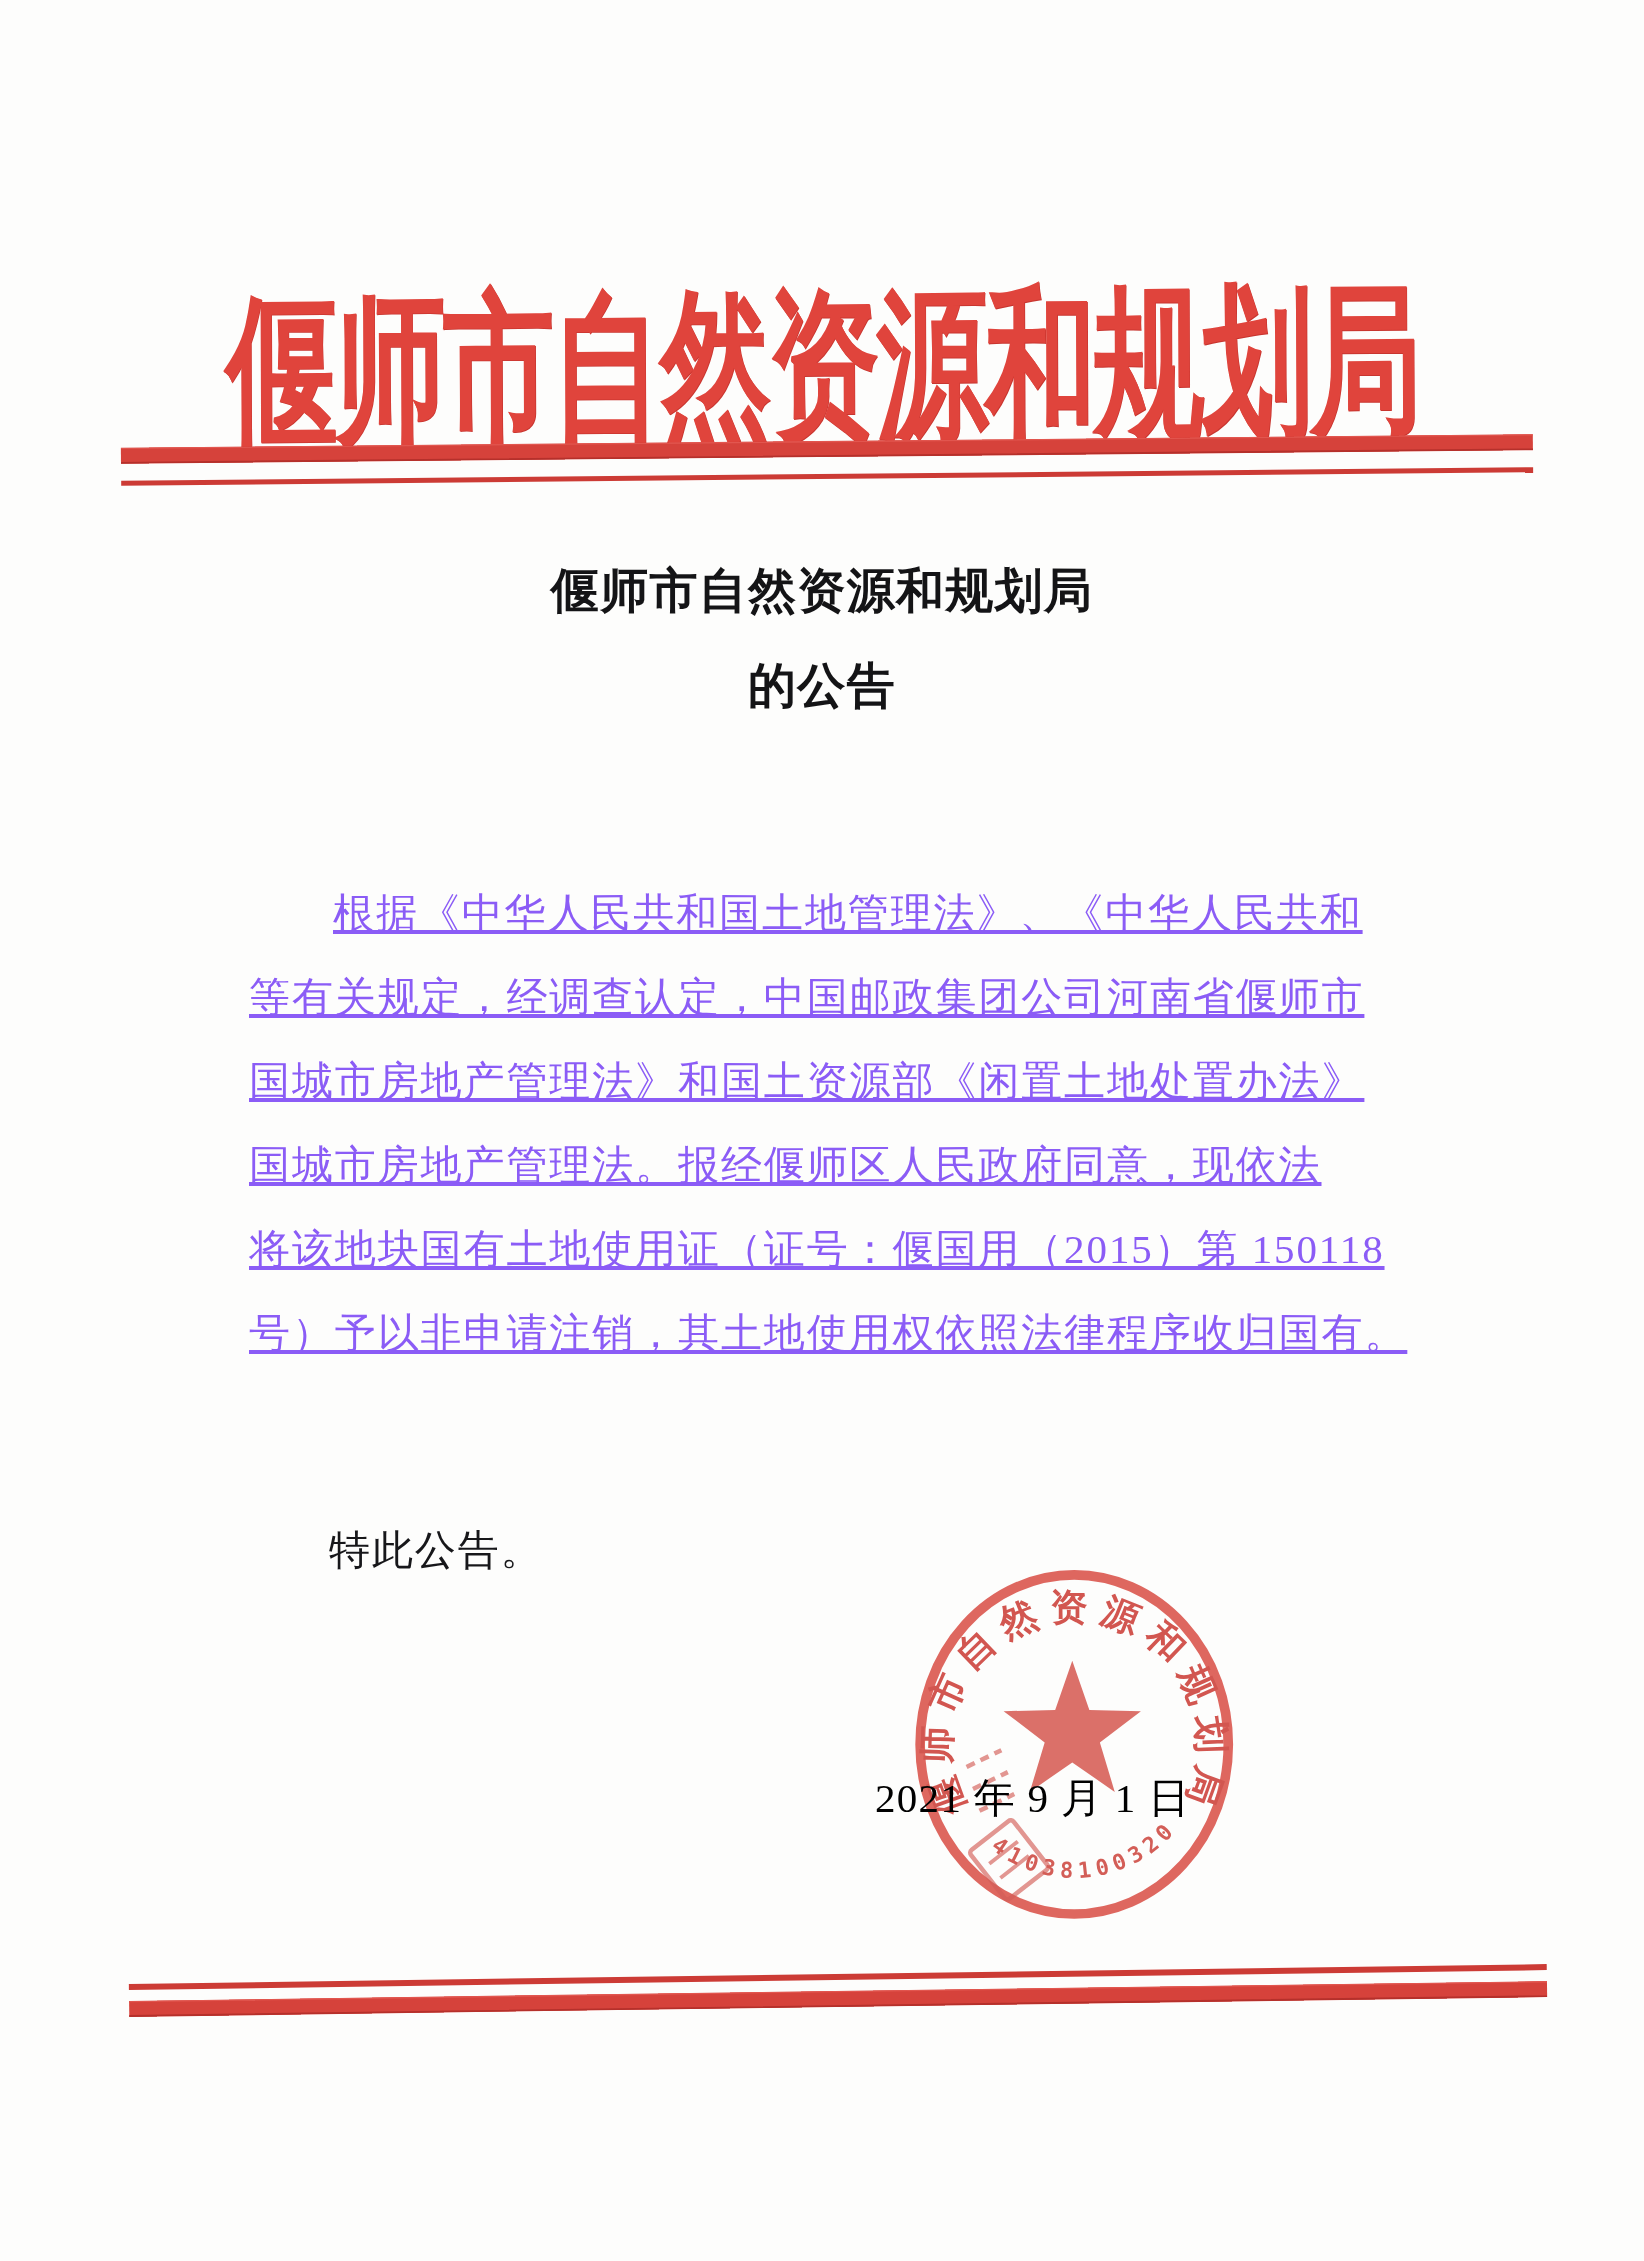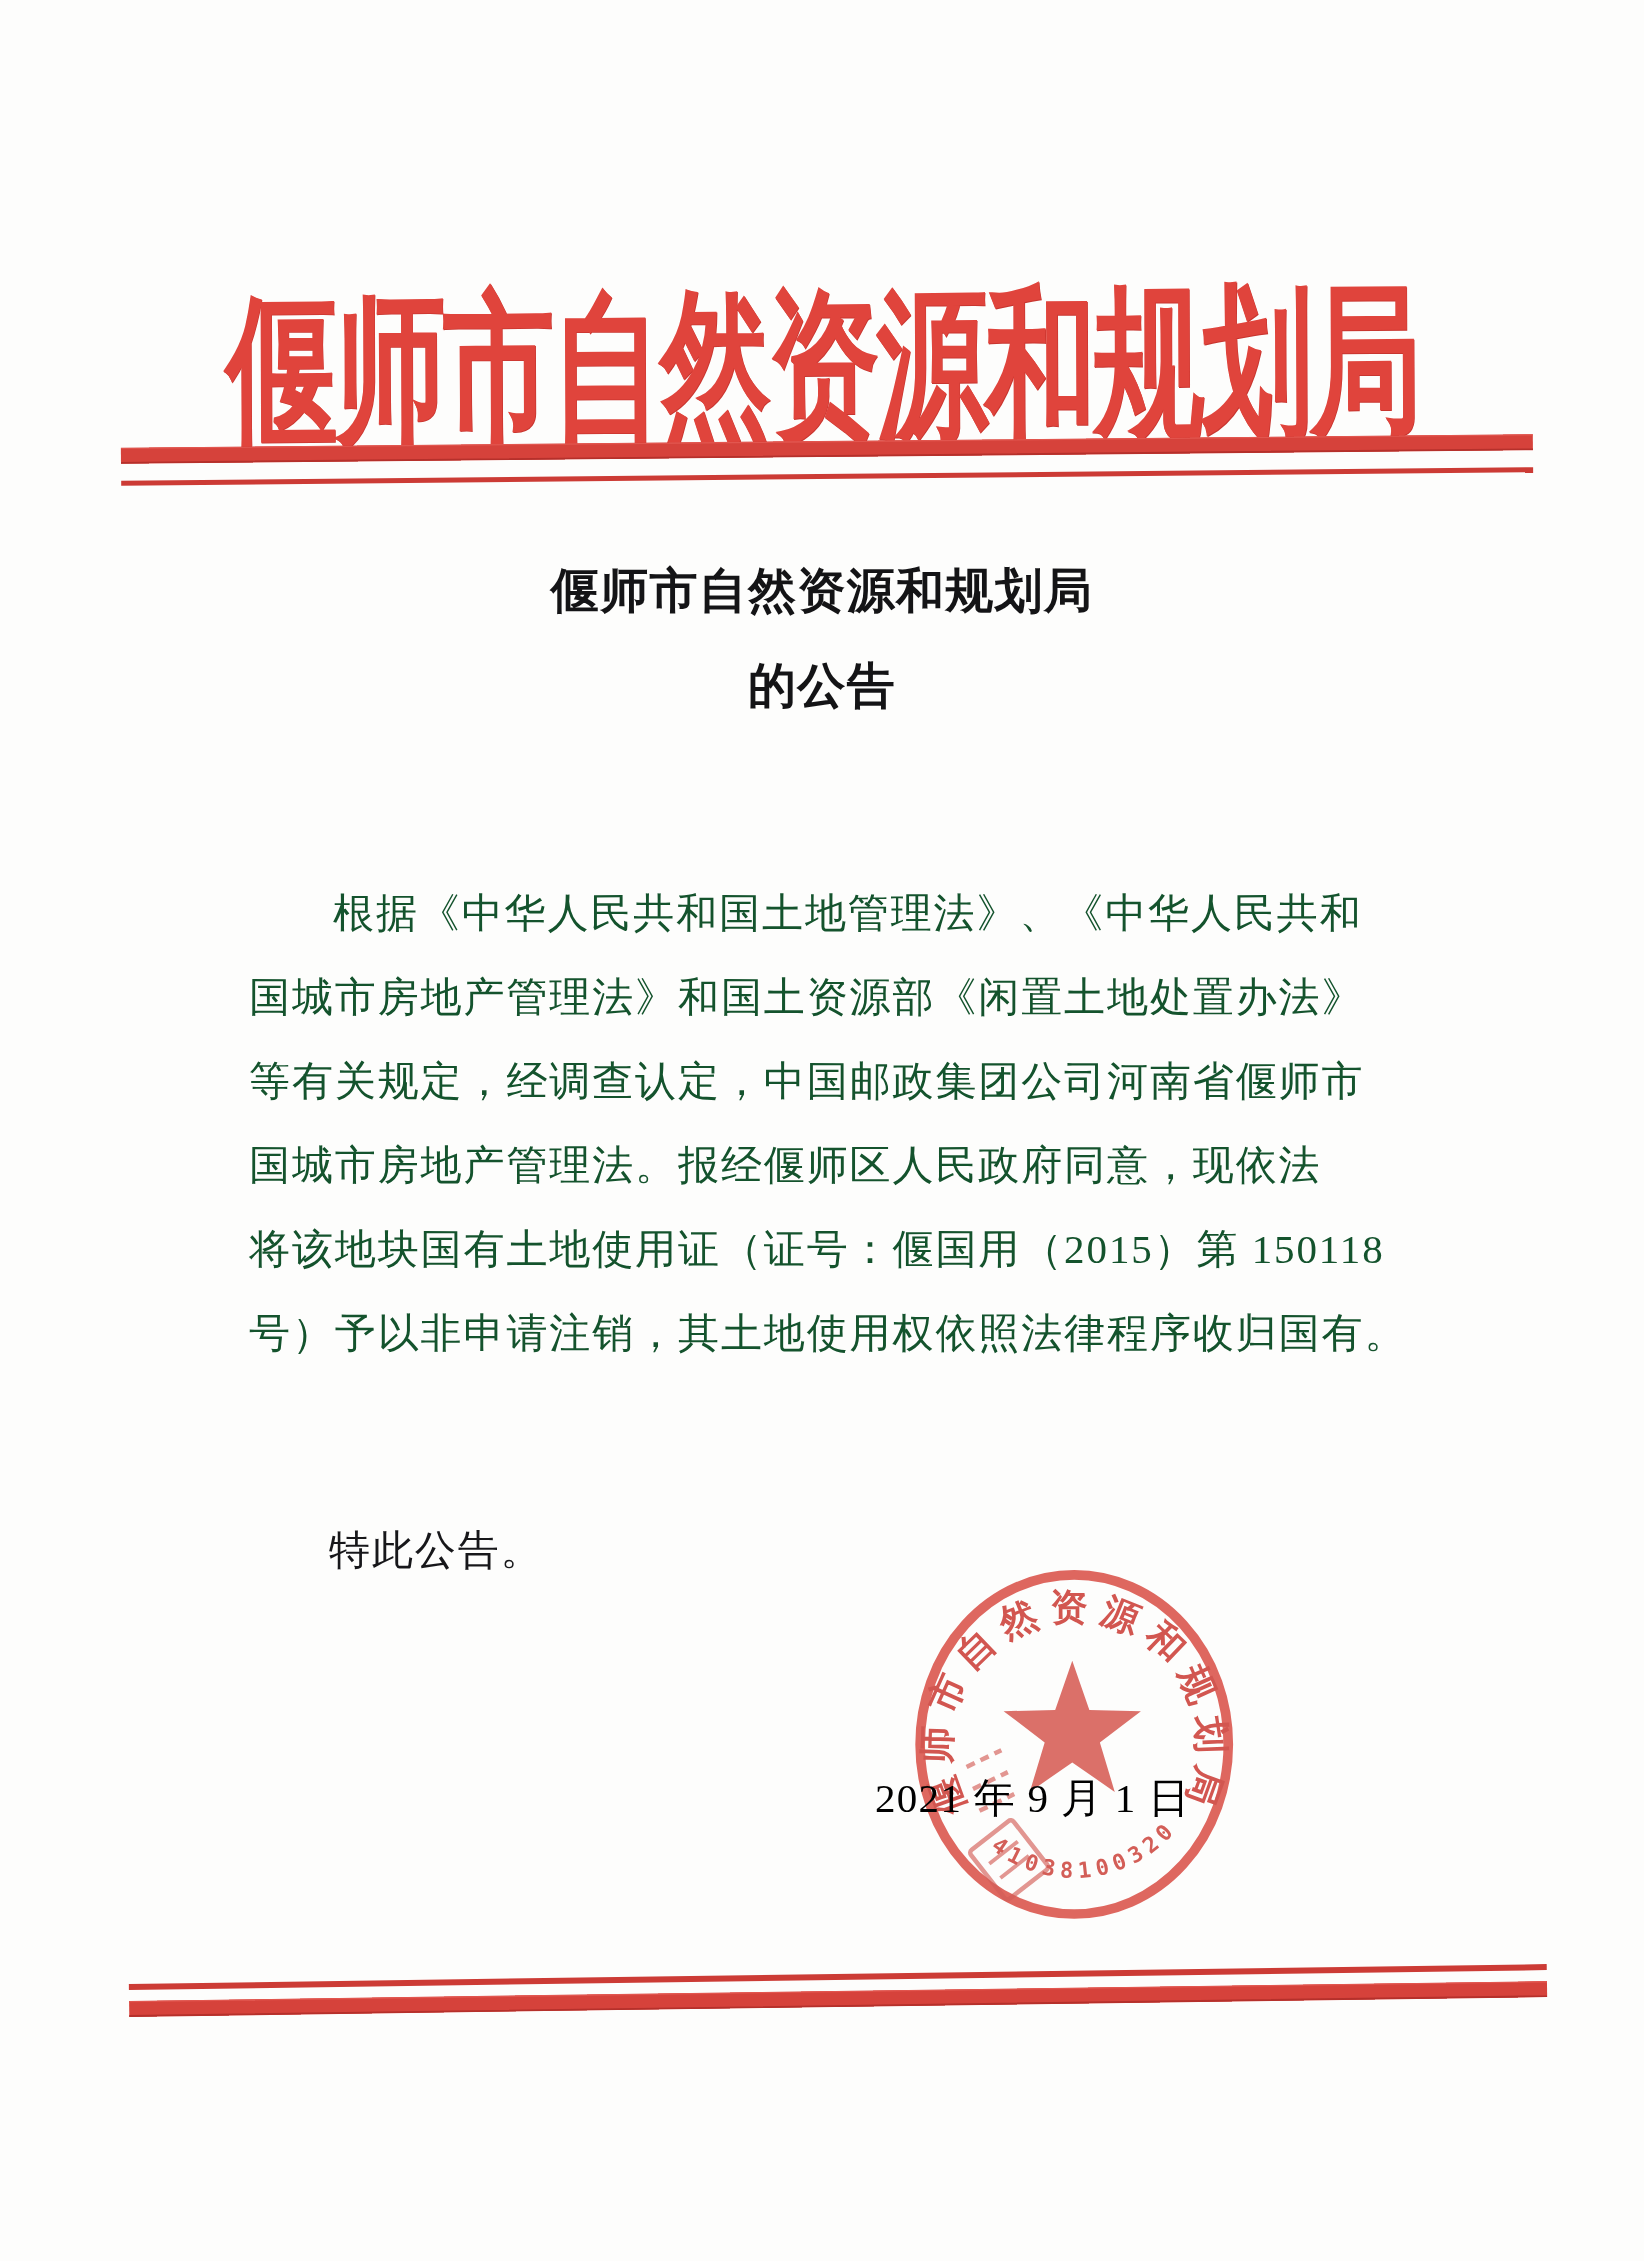--- a/index.html
+++ b/index.html
@@ -44,23 +44,24 @@
     font-size:48px;
     line-height:95px;
     letter-spacing:1.3px;
     color:#141416;
   }
 
   
   .body-text {
     position:absolute; top:871px; left:249px; width:1122px;
     font-size:41px; line-height:84px; letter-spacing:1.9px;
-    color:#14532d;
+    color:#8b5cf6;
     font-family:"Liberation Serif", serif;
     white-space:nowrap;
+    text-decoration:underline;
   }
   .indent { text-indent:84px; }
 
   .closing-line {
     position:absolute; top:1523px; left:245px;
     font-size:41px; letter-spacing:1.9px; color:#17171a;
     text-indent:84px; white-space:nowrap;
   }
 
   .issue-date {
@@ -93,22 +94,22 @@
   <div class="rule-thin"></div>
 </div>
 
 <div class="doc-title">
   <div>偃师市自然资源和规划局</div>
   <div>的公告</div>
 </div>
 
 <div class="body-text">
   <div class="indent">根据《中华人民共和国土地管理法》、《中华人民共和</div>
+  <div>等有关规定，经调查认定，中国邮政集团公司河南省偃师市</div>
   <div>国城市房地产管理法》和国土资源部《闲置土地处置办法》</div>
-  <div>等有关规定，经调查认定，中国邮政集团公司河南省偃师市</div>
   <div>国城市房地产管理法。报经偃师区人民政府同意，现依法</div>
   <div>将该地块国有土地使用证（证号：偃国用（2015）第 150118</div>
   <div>号）予以非申请注销，其土地使用权依照法律程序收归国有。</div>
 </div>
 
 <div class="closing-line">特此公告。</div>
 
 <svg class="seal" viewBox="0 0 510 560" xmlns="http://www.w3.org/2000/svg">
   <defs>
     <path id="sealTextArc" d="M 116.5 419.5 A 193 193 0 1 1 389.5 419.5" fill="none"></path>

